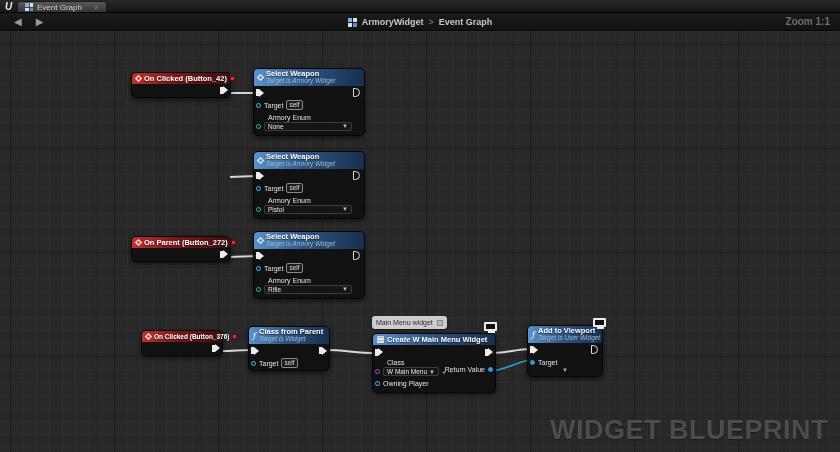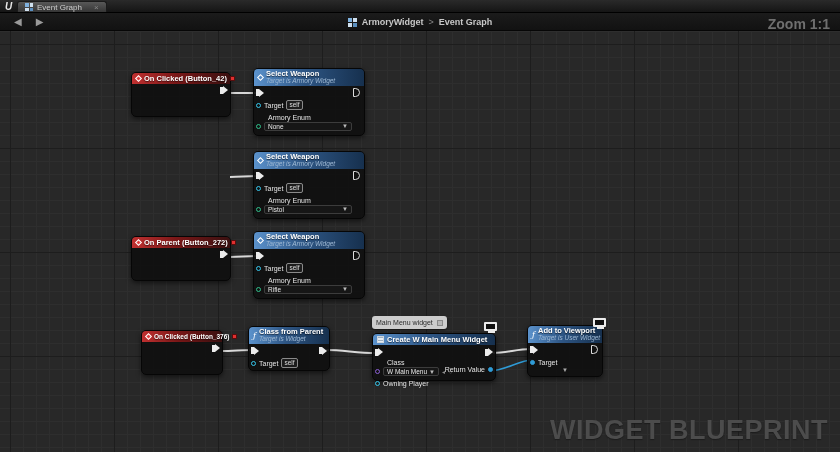--- a/index.html
+++ b/index.html
@@ -26,21 +26,21 @@
   
   #toolbar { position:absolute; top:13px; left:0; width:840px; height:18px;
     background:linear-gradient(#1b1b1b,#121212); border-bottom:1px solid #060606;
     display:flex; align-items:center; }
   .nav-arrow { color:#9a9a9a; font-size:10px; margin-left:14px; line-height:18px; }
   #breadcrumb { position:absolute; left:0; right:0; top:0; height:18px;
     display:flex; align-items:center; justify-content:center; gap:5px; pointer-events:none; }
   #breadcrumb .grid-icon { width:9px; height:9px; }
   .crumb { font-size:9px; color:#c8c8c8; font-weight:bold; }
   .crumb-sep { font-size:9px; color:#8a8a8a; }
-  #zoom-label { position:absolute; right:10px; top:3px; font-size:14px; color:#6f6f6f; font-weight:bold; }
+  #zoom-label { position:absolute; right:10px; top:3px; font-size:10px; color:#6f6f6f; font-weight:bold; }
 
   
   #graph { position:absolute; top:31px; left:0; width:840px; height:421px;
     background-color:#282828;
     background-image:
       linear-gradient(#1d1d1d 1px, transparent 1px),
       linear-gradient(90deg,#1d1d1d 1px, transparent 1px),
       linear-gradient(#2e2e2e 1px, transparent 1px),
       linear-gradient(90deg,#2e2e2e 1px, transparent 1px);
     background-size:104px 104px,104px 104px,13px 13px,13px 13px;
@@ -87,21 +87,21 @@
   .lbl { font-size:7px; color:#e4e4e4; white-space:nowrap; }
   .selfbox { font-size:6.5px; color:#ddd; border:1px solid #8a8a8a; border-radius:2px;
     padding:0 2px; background:#1c1c1c; line-height:8px; }
   .dropdown { display:flex; align-items:center; justify-content:space-between;
     background:#161616; border:1px solid #3c3c3c; border-radius:2px;
     font-size:6.5px; color:#e8e8e8; padding:0 3px; height:9px; }
   .dd-arrow { color:#bbb; font-size:6px; }
   .tiny-icons { font-size:6px; color:#8a8a8a; letter-spacing:1px; }
   .chevron { text-align:center; color:#a8a8a8; font-size:6px; line-height:6px; }
 
-  .event-node { width:100px; height:45px; }
+  .event-node { width:100px; height:26px; }
   .event-node .execrow { justify-content:flex-end; margin-top:1px; }
 
   .bubble { position:absolute; background:#cdcdcd; border-radius:3px; height:13px;
     display:flex; align-items:center; gap:4px; padding:0 4px;
     box-shadow:0 1px 2px rgba(0,0,0,.5); }
   .bubble-text { font-size:7px; color:#2a2a2a; }
   .bubble-pin { width:6px; height:6px; border:1px solid #8a8a8a; background:#b8b8b8; }
 
   .monitor { position:absolute; width:14px; height:12px; }
   .monitor .scr { width:13px; height:9px; border:2px solid #ececec; background:#101010;
@@ -318,21 +318,21 @@
         <span class="lbl">Target</span>
         <span class="selfbox">self</span>
       </div>
     </div>
 
     <div class="bubble" style="left:372px;top:285px">
       <span class="bubble-text">Main Menu widget</span>
       <span class="bubble-pin"></span>
     </div>
 
-    <div class="node" style="left:372px;top:302px;width:124px;height:48px">
+    <div class="node" style="left:372px;top:302px;width:124px;height:60px">
       <div class="hdr hdr-fn">
         <span class="widget-glyph"></span>
         <span class="title">Create W Main Menu Widget</span>
       </div>
       <div class="execrow">
         <span class="exec">
             <i class="bar"></i>
             <i class="tri"></i>
           </span>
         <span class="exec">

